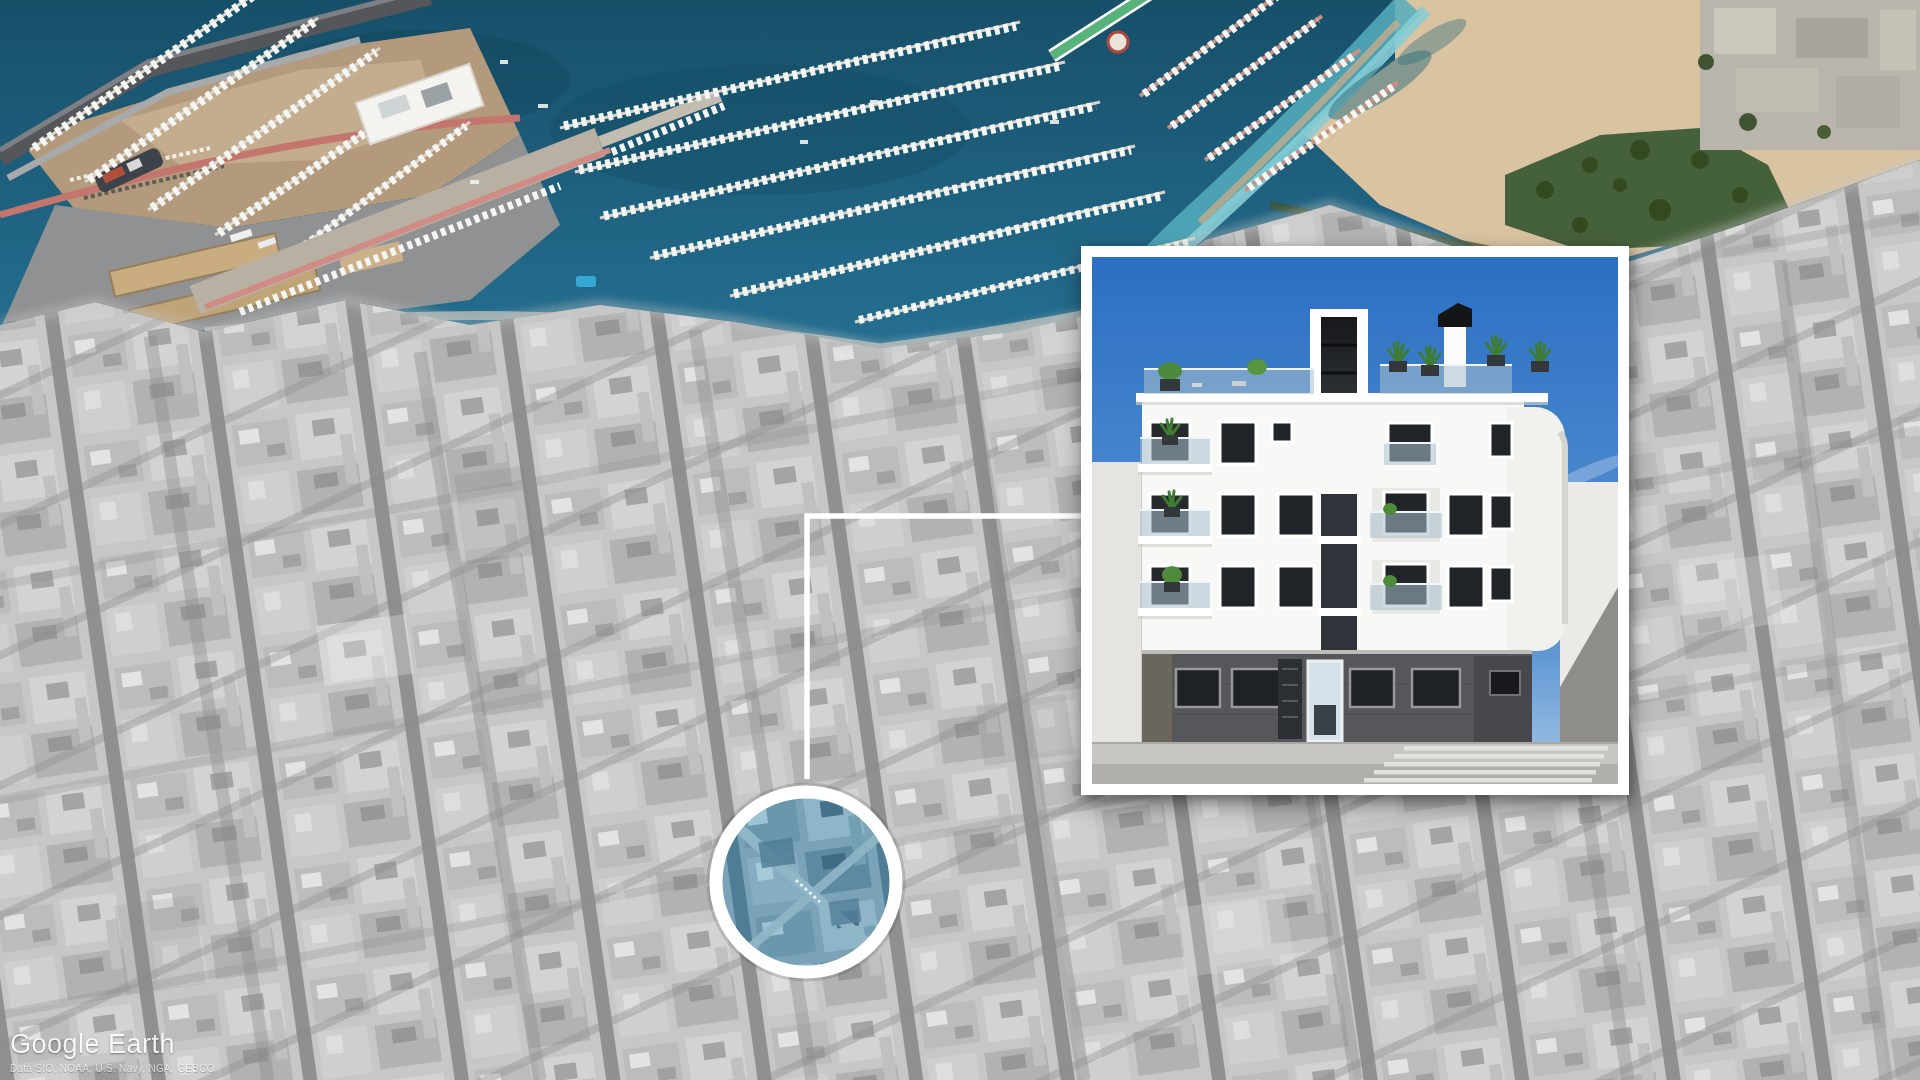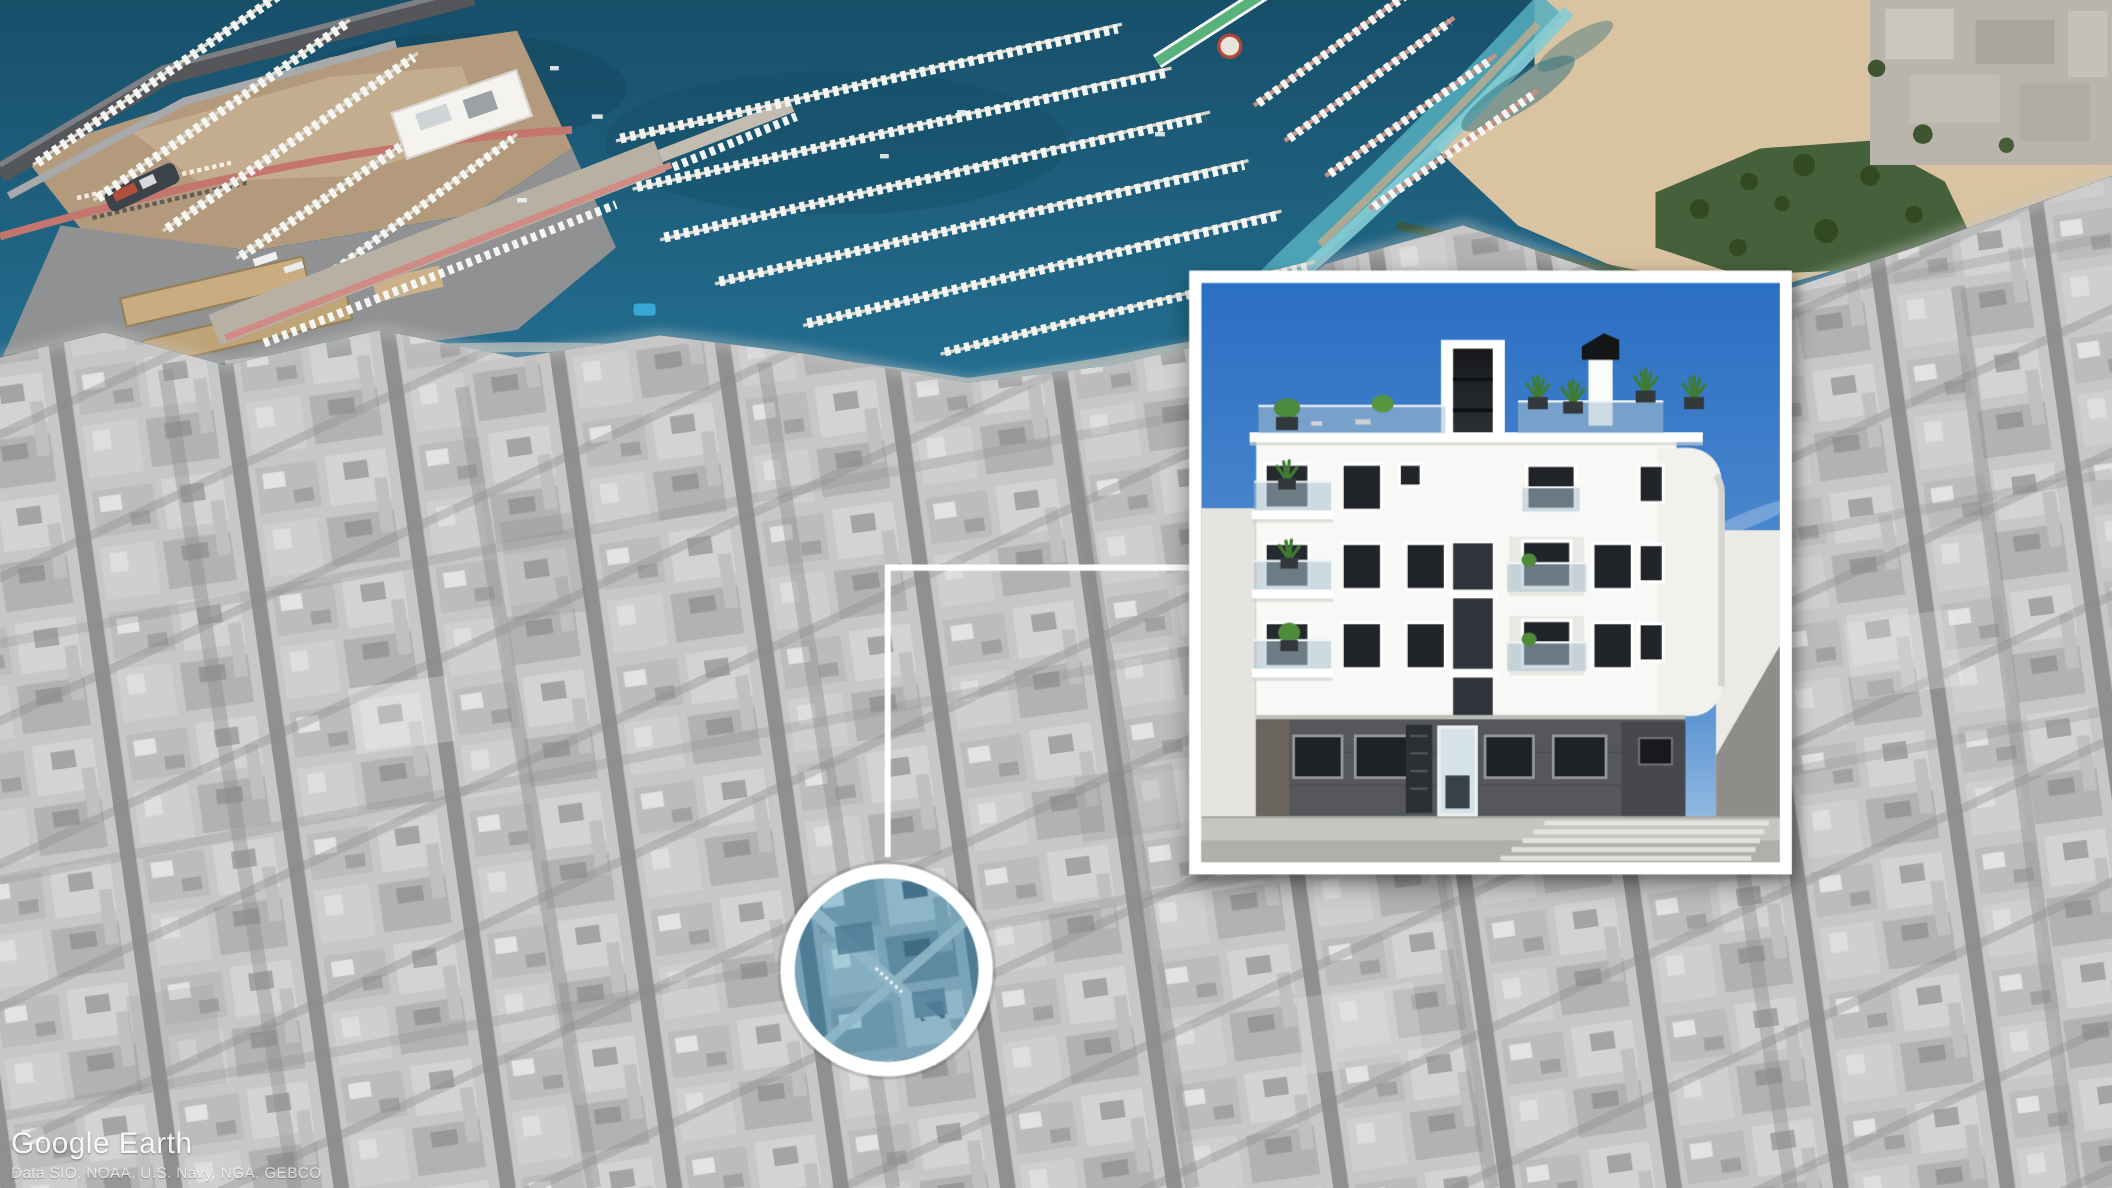--- a/index.html
+++ b/index.html
@@ -8,21 +8,21 @@
   #map{position:absolute;left:0;top:0;}
   
   .inset{position:absolute;left:1081px;top:246px;width:526px;height:527px;
          background:#ffffff;padding:11px;
          box-shadow:0 10px 22px rgba(0,0,0,.38),4px 4px 10px rgba(0,0,0,.25);}
   .inset svg{display:block;}
   
   .wm{position:absolute;left:10px;bottom:6px;color:#fff;pointer-events:none;}
   .wm .brand{font-size:27px;letter-spacing:.5px;opacity:.88;font-weight:400;
              text-shadow:0 1px 2px rgba(0,0,0,.45);}
-  .wm .attr{font-size:14px;opacity:.62;margin-top:3px;letter-spacing:.3px;
+  .wm .attr{font-size:10px;opacity:.62;margin-top:3px;letter-spacing:.3px;
             text-shadow:0 1px 1px rgba(0,0,0,.5);}
   
   .win{fill:#212428;stroke:#ffffff;stroke-width:3;}
   .winG{fill:#1e2125;stroke:#96989a;stroke-width:2.5;}
   .rail{fill:#a9bfcd;opacity:.55;}
   .railT{stroke:#eef4f8;stroke-width:2;}
   .slab{fill:#ffffff;}
   .slabSh{fill:#cfcfca;opacity:.65;}
   .plantG{stroke:#3f7c33;stroke-width:3;stroke-linecap:round;fill:none;}
   .planter{fill:#33383b;}

